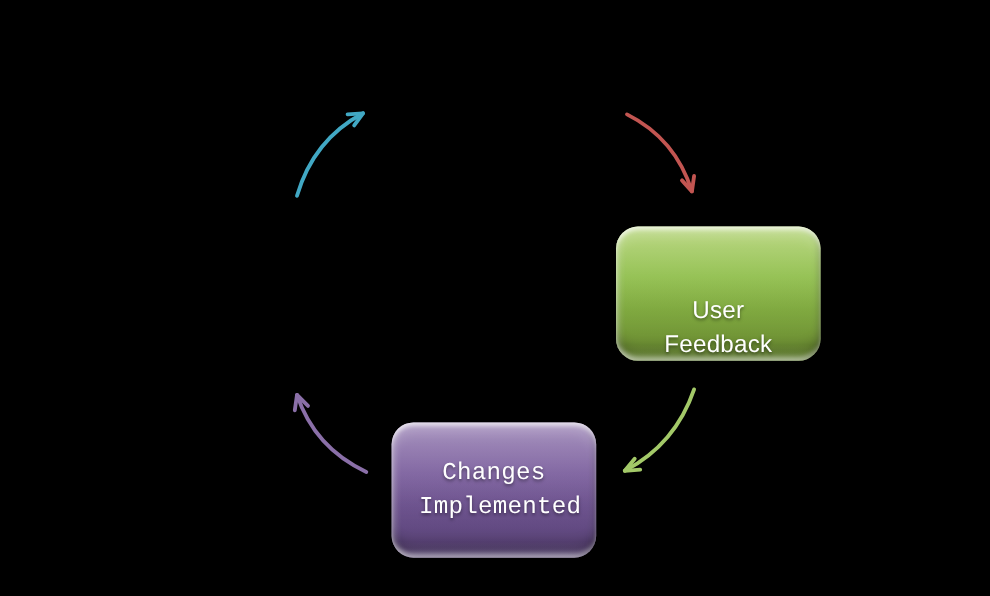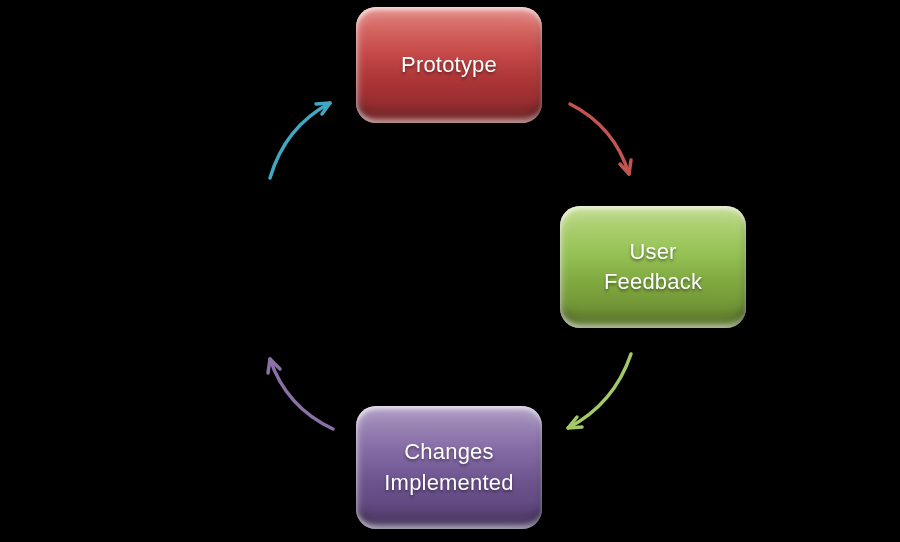--- a/index.html
+++ b/index.html
@@ -47,27 +47,27 @@
     max-width: 136px;
     text-align: center;
     color: #fff;
     font-size: 22px;
     line-height: 1.38;
     letter-spacing: .2px;
     text-shadow: 0 2px 3px rgba(0,0,0,.45);
   }
 
   .node-red    { background: linear-gradient(180deg,#d75b55 0%,#c4413f 36%,#b13538 72%,#a23236 92%,#b8423f 100%); }
-  .node-green  { background: linear-gradient(180deg,#a8cd62 0%,#90bf4c 36%,#83ad40 72%,#7aa039 92%,#8db64a 100%); }
+  .node-green  { background: linear-gradient(180deg,#a8cd62 0%,#90bf4c 36%,#83ad40 72%,#7aa039 92%,#8db64a 100%); align-items: flex-end; }
   .node-purple { background: linear-gradient(180deg,#8f75ad 0%,#7c609e 36%,#6d5290 78%,#634a83 92%,#77609a 100%); }
   .node-teal   { background: linear-gradient(180deg,#52b9d4 0%,#35a2c0 36%,#2d90ab 72%,#2a87a0 92%,#3a9fba 100%); }
 
   #node-prototype           { left: 356px; top: 7px;   width: 186px; height: 116px; }
   #node-user-feedback       { left: 560px; top: 206px; width: 186px; height: 122px; }
-  #node-changes-implemented { left: 356px; top: 406px; width: 186px; height: 123px; }
+  #node-changes-implemented { left: 356px; top: 384px; width: 186px; height: 123px; font-family: Liberation Mono, monospace; }
   #node-next-stage          { left: 155px; top: 206px; width: 187px; height: 122px; }
 
   
   .arrows { position: absolute; inset: 0; pointer-events: none; }
   .arrows path, .arrows polyline {
     fill: none;
     stroke-width: 3.5;
     stroke-linecap: round;
     stroke-linejoin: round;
   }
@@ -93,23 +93,20 @@
     <g>
       <path class="arrow-purple" d="M 333 429 Q 286 407 270 359"></path>
       <polyline class="arrow-purple" points="268,373 270,359 280,369"></polyline>
     </g>
     <g>
       <path class="arrow-teal" d="M 270 178 Q 285 127 330 103"></path>
       <polyline class="arrow-teal" points="316,104 330,103 322,114"></polyline>
     </g>
   </svg>
 
-  <div id="node-prototype" class="node node-red">
-    <span class="node-label">Prototype</span>
-  </div>
 
   <div id="node-user-feedback" class="node node-green">
     <span class="node-label">User Feedback</span>
   </div>
 
   <div id="node-changes-implemented" class="node node-purple">
     <span class="node-label">Changes Implemented</span>
   </div>
 
 

